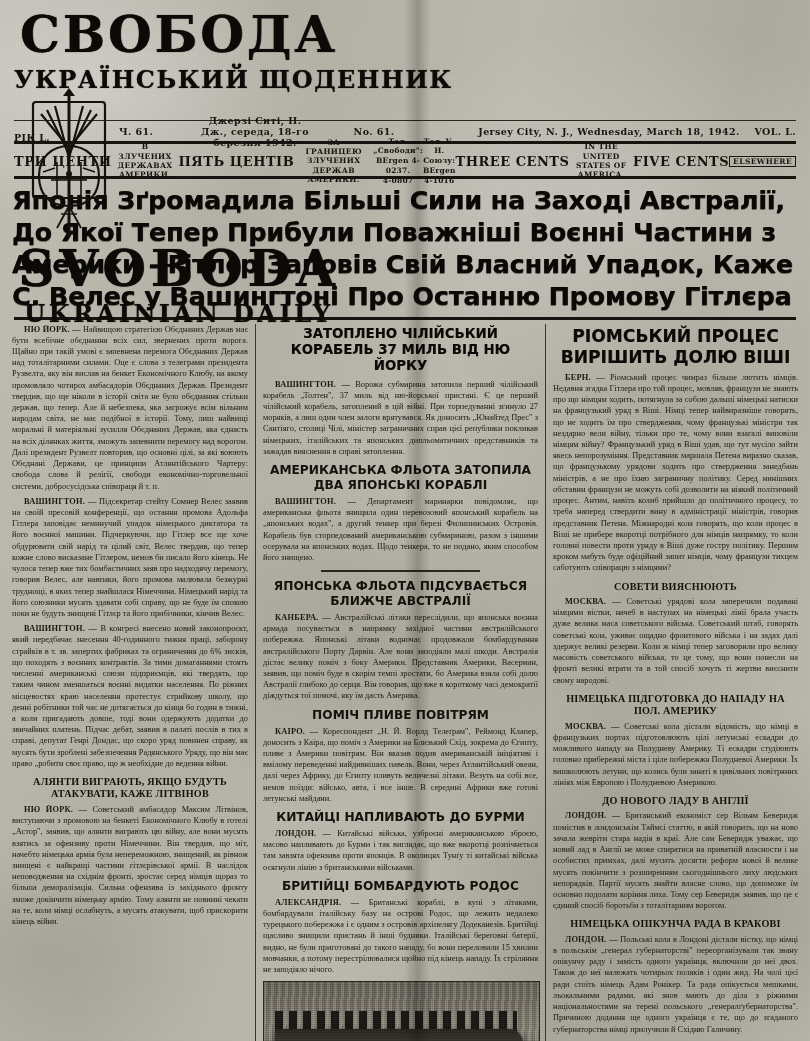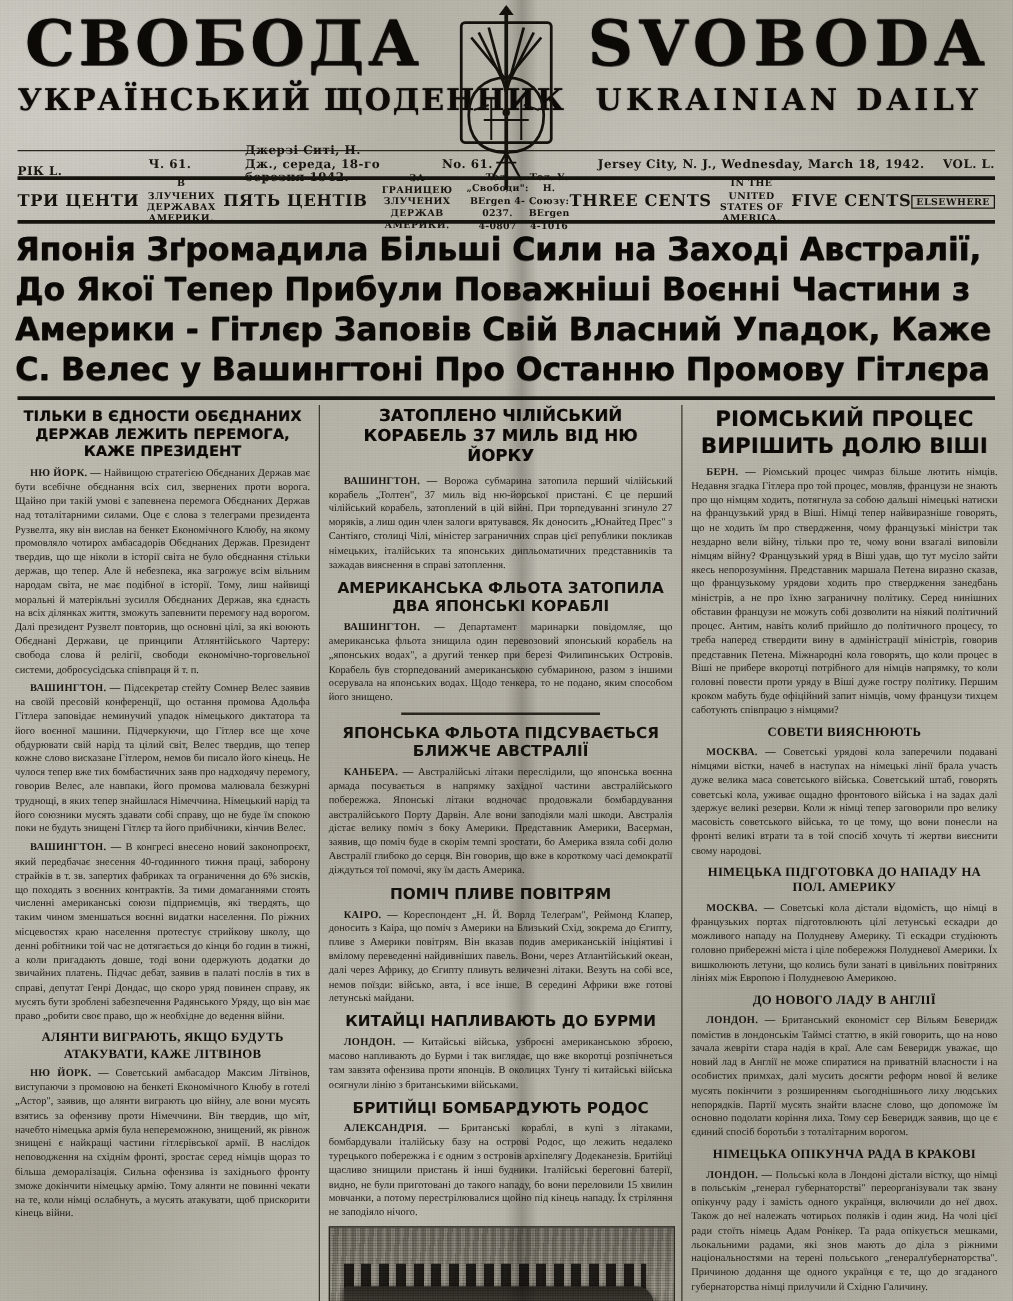--- a/index.html
+++ b/index.html
@@ -54,20 +54,21 @@
   .masthead {
     position: relative;
     padding: 10px 14px 0 14px;
     height: 118px;
     box-sizing: border-box;
   }
   .mast-row {
     display: flex;
     align-items: flex-start;
     justify-content: space-between;
+    flex-direction: column;
   }
   .mast-side { width: 330px; text-align: center; }
   .mast-title {
     font-family: "DejaVu Serif", serif;
     font-weight: bold;
     font-size: 50px;
     line-height: .98;
     letter-spacing: 3px;
     color: #0b0a07;
     text-shadow: 0 0 1px rgba(0,0,0,.8), .6px .4px 0 rgba(0,0,0,.55);
@@ -103,21 +104,21 @@
     display: flex;
     align-items: center;
     margin: 3px 14px 0 14px;
     font-family: "DejaVu Serif", serif;
     font-weight: bold;
     font-size: 9.5px;
     letter-spacing: .4px;
     height: 15px;
   }
   .infobar .i-left  { flex: 0 0 62px; margin-top: 12px; }
-  .infobar .i-mid   { flex: 1; }
+  .infobar .i-mid   { flex: 1; text-align: center; }
   .infobar .i-right { flex: 0 0 52px; text-align: right; }
   .infobar .i-c1 { flex: 0 0 120px; text-align: center; }
   .infobar .i-c2 { flex: 0 0 270px; text-align: center; margin-left: 40px; }
 
   .pricebar {
     display: flex;
     align-items: center;
     margin: 4px 14px 0 14px;
     height: 26px;
     font-family: "DejaVu Serif", serif;
@@ -355,21 +356,20 @@
     <div>До Якої Тепер Прибули Поважніші Воєнні Частини з</div>
     <div>Америки - Гітлєр Заповів Свій Власний Упадок, Каже</div>
     <div>С. Велес у Вашингтоні Про Останню Промову Гітлєра</div>
   </div>
 
   <div class="rule-thick"></div>
 
   <div class="columns">
 
     <div class="col col-left">
-      <div class="hl-main">ТІЛЬКИ В ЄДНОСТИ ОБЄДНАНИХ ДЕРЖАВ ЛЕЖИТЬ ПЕРЕМОГА, КАЖЕ ПРЕЗИДЕНТ</div>
       <p class="body indent"><span class="lede">НЮ ЙОРК. —</span> <span>Найвищою стратегією Обєднаних Держав має бути всебічне обєднання всіх сил, звернених проти ворога. Щайно при такій умові є запевнена перемога Обєднаних Держав над тоталітарними силами. Оце є слова з телеграми президента Рузвелта, яку він вислав на бенкет Економічного Клюбу, на якому промовляло чотирох амбасадорів Обєднаних Держав. Президент твердив, що ще ніколи в історії світа не було обєднання стільки держав, що тепер. Але й небезпека, яка загрожує всім вільним народам світа, не має подібної в історії. Тому, лиш найвищі моральні й матеріяльні зусилля Обєднаних Держав, яка єднасть на всіх ділянках життя, зможуть запевнити перемогу над ворогом. Далі президент Рузвелт повторив, що основні цілі, за які воюють Обєднані Держави, це принципи Атлянтійського Чартеру: свобода слова й релігії, свободи економічно-торговельної системи, добросусідська співпраця й т. п.</span></p>
 
       <p class="body indent"><span class="lede">ВАШИНГТОН. —</span> <span>Підсекретар стейту Сомнер Велес заявив на своїй пресовій конференції, що остання промова Адольфа Гітлера заповідає неминучий упадок німецького диктатора та його воєнної машини. Підчеркуючи, що Гітлер все ще хоче обдурювати свій нарід та цілий світ, Велес твердив, що тепер кожне слово висказане Гітлером, немов би писало його кінець. Не чулося тепер вже тих бомбастичних заяв про надходячу перемогу, говорив Велес, але навпаки, його промова малювала безжурні труднощі, в яких тепер знайшлася Німеччина. Німецький нарід та його союзники мусять здавати собі справу, що не буде їм спокою поки не будуть знищені Гітлєр та його прибічники, кінчив Велес.</span></p>
 
       <p class="body indent"><span class="lede">ВАШИНГТОН. —</span> <span>В конгресі внесено новий законопроєкт, який передбачає знесення 40-годинного тижня праці, заборону страйків в т. зв. запертих фабриках та ограничення до 6% зисків, що походять з воєнних контрактів. За тими домаганнями стоять численні американські союзи підприємців, які твердять, що таким чином зменшаться воєнні видатки населення. По ріжних місцевостях краю населення протестує стрийкову школу, що денні робітники той час не дотягається до кінця бо годин в тижні, а коли пригадають довше, тоді вони одержують додатки до звичайних платень. Підчас дебат, заявив в палаті послів в тих в справі, депутат Генрі Дондас, що скоро уряд повинен справу, як мусять бути зроблені забезпечення Радянського Уряду, що він має право „робити своє право, що ж необхідне до ведення війни.</span></p>
 
       <div class="hl-sub">АЛЯНТИ ВИГРАЮТЬ, ЯКЩО БУДУТЬ АТАКУВАТИ, КАЖЕ ЛІТВІНОВ</div>
       <p class="body indent"><span class="lede">НЮ ЙОРК. —</span> <span>Советський амбасадор Максим Літвінов, виступаючи з промовою на бенкеті Економічного Клюбу в готелі „Астор", заявив, що алянти виграють цю війну, але вони мусять взятись за офензиву проти Німеччини. Він твердив, що міт, начебто німецька армія була непереможною, знищений, як рівнож знищені є найкращі частини гітлєрівської армії. В наслідок неповодження на східнім фронті, зростає серед німців щораз то більша деморалізація. Сильна офензива із західнього фронту зможе докінчити німецьку армію. Тому алянти не повинні чекати на те, коли німці ослабнуть, а мусять атакувати, щоб прискорити кінець війни.</span></p>
 
     </div>

